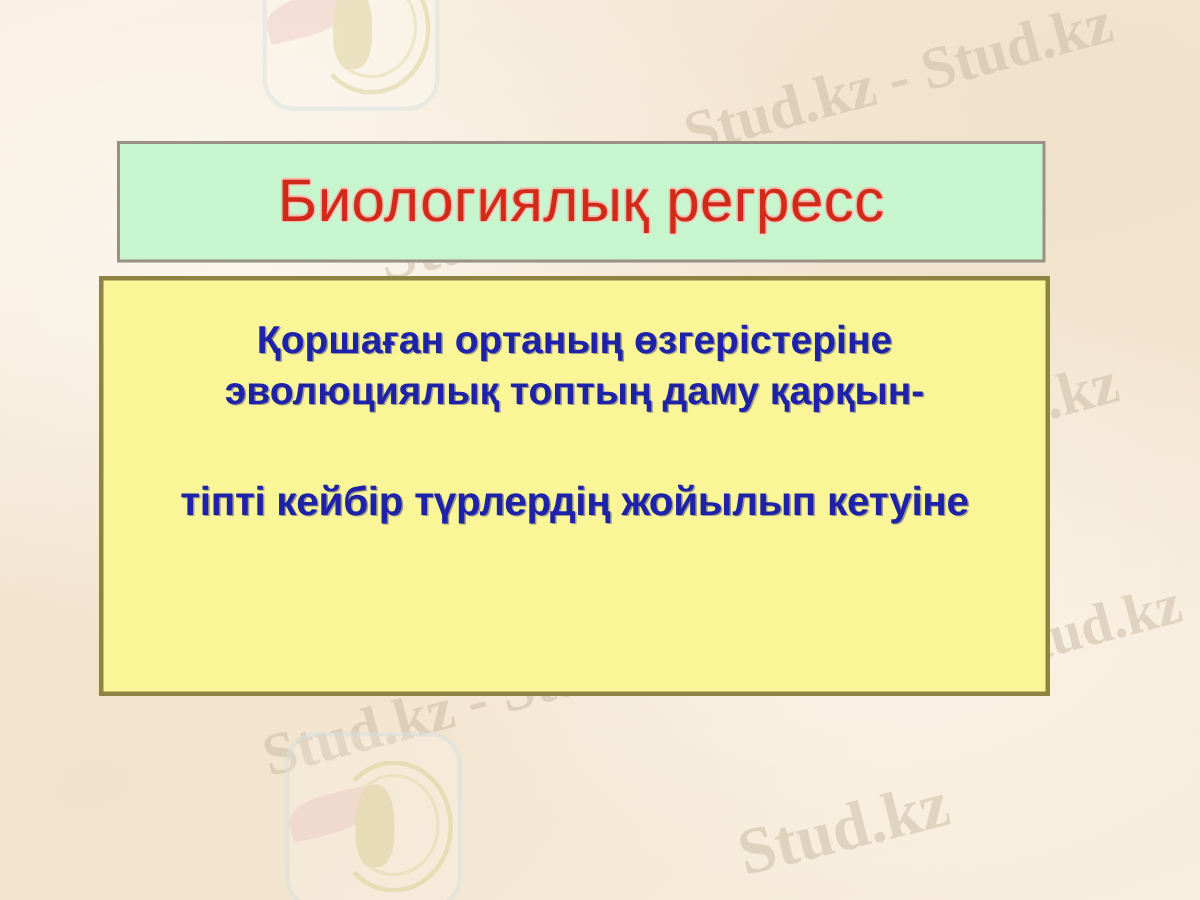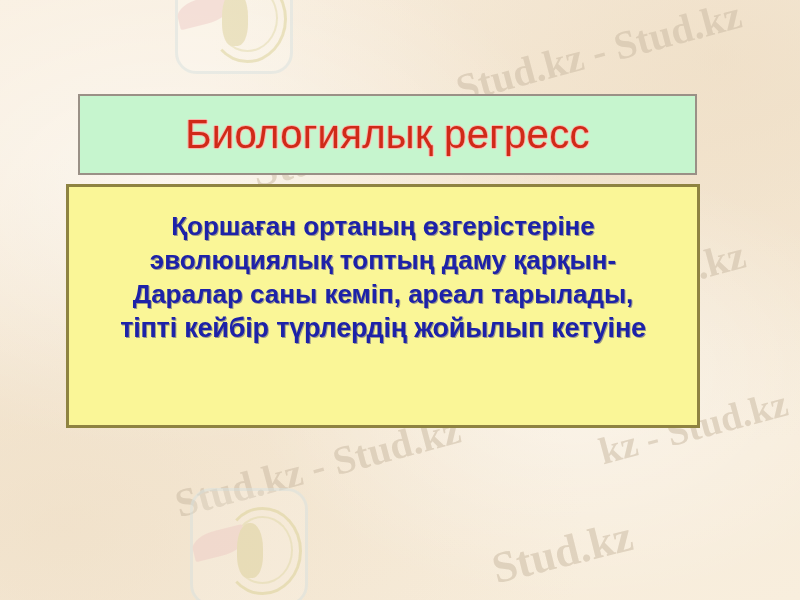--- a/index.html
+++ b/index.html
@@ -123,41 +123,42 @@
        1px 1px 0 #ffd9d1;
     white-space: nowrap;
   }
 
   
   #body-box {
     position: absolute;
     left: 66px;
     top: 184px;
     width: 634px;
-    height: 244px;
+    height: 280px;
     box-sizing: border-box;
     background: #faf697;
     border: 3px solid #8e8341;
     padding: 22px 6px 0 6px;
   }
   #body-lines {
     text-align: center;
   }
   .body-line {
     font-family: "Liberation Sans", sans-serif;
     font-weight: 700;
     font-size: 26px;
     line-height: 34px;
     color: #1d22a8;
     white-space: nowrap;
     text-shadow: 1px 1px 0 rgba(40,40,120,0.45);
   }
   .body-line.wide {
     font-size: 27px;
     letter-spacing: -0.2px;
+    margin-top: 40px;
   }
 </style>
 </head>
 <body>
 
 <div id="slide">
 
   <div class="wm-layer" id="wm-layer">
       <div class="wm-text" style="left: 253px; top: 148px; font-size: 44px; transform: rotate(-14deg);">Stud.kz</div>
       <div class="wm-text" style="left: 493px; top: 544px; font-size: 44px; transform: rotate(-14deg);">Stud.kz</div>
@@ -190,18 +191,17 @@
     </div>
 
   <div id="title-box">
     <span id="title-text">Биологиялық регресс</span>
   </div>
 
   <div id="body-box">
     <div id="body-lines">
         <div class="body-line">Қоршаған ортаның өзгерістеріне</div>
         <div class="body-line">эволюциялық топтың даму қарқын-</div>
-        <div class="body-line">Даралар саны кеміп, ареал тарылады,</div>
         <div class="body-line wide">тіпті кейбір  түрлердің жойылып кетуіне</div>
       </div>
   </div>
 
 </div>
 
 </body></html>

